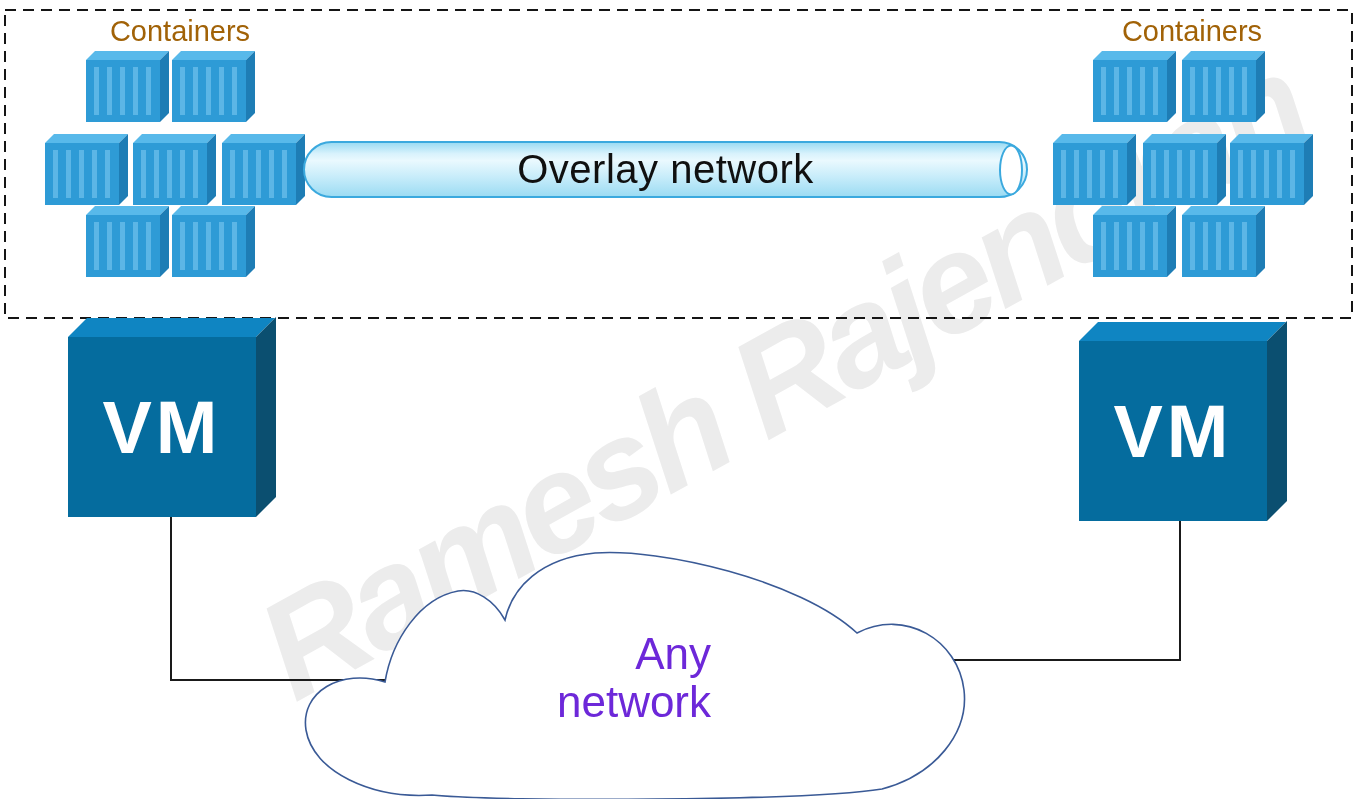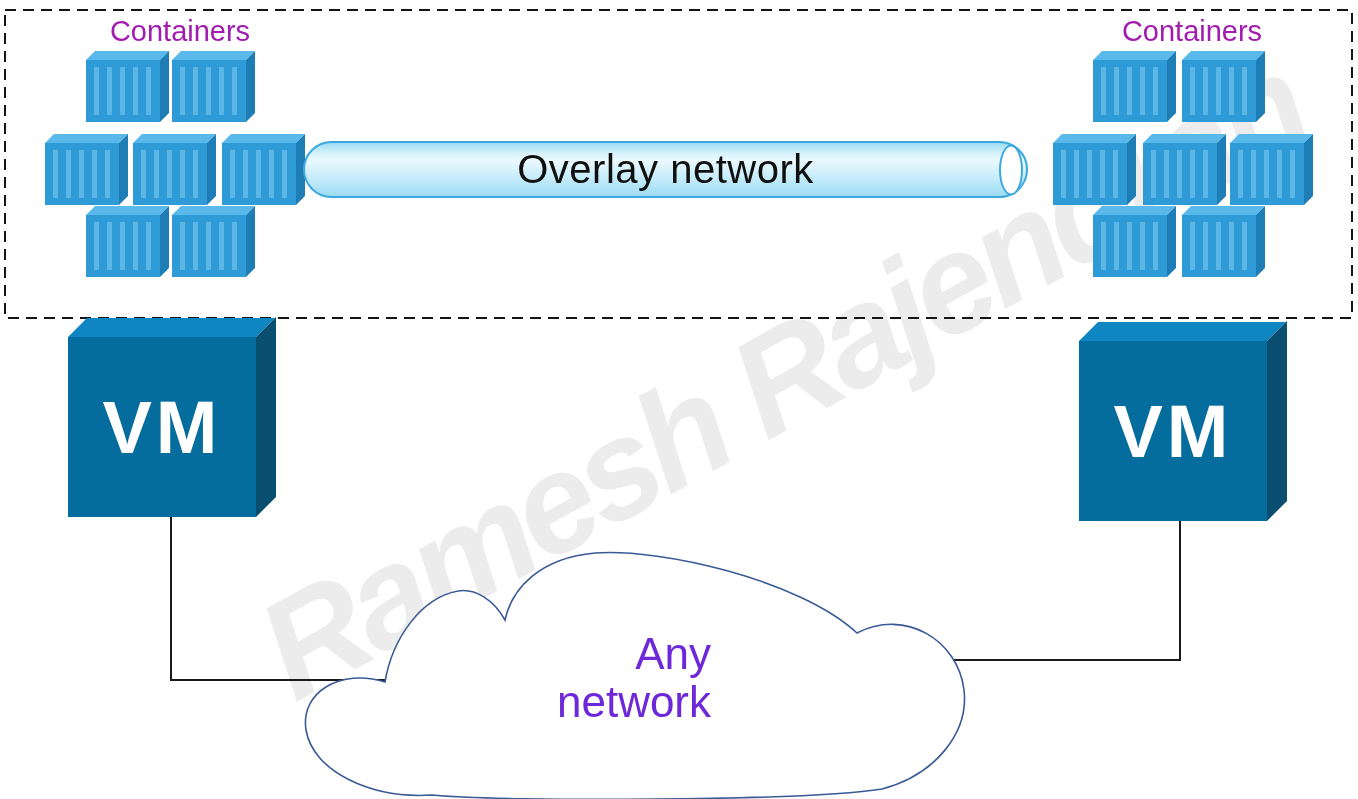--- a/index.html
+++ b/index.html
@@ -34,21 +34,21 @@
     position:absolute;left:0;top:9px;width:74px;height:62px;
     background:var(--container-front,#2E9BD6);
   }
   .cbox .front::after{
     content:"";position:absolute;left:8px;right:8px;top:7px;bottom:7px;
     background:repeating-linear-gradient(90deg,var(--container-stripe,#5CB6E6) 0 5px,transparent 5px 13px);
   }
   
   .cluster-label{
     position:absolute;z-index:3;transform:translate(-50%,-50%);
-    font-size:29px;color:#a21caf;white-space:nowrap;
+    font-size:29px;color:#a16207;white-space:nowrap;
   }
   
   .pipe{
     position:absolute;left:303px;top:141px;width:725px;height:57px;z-index:2;
     border:2px solid var(--pipe-border,#3BA9DE);border-radius:29px;box-sizing:border-box;
     background:linear-gradient(180deg,#9ddcf3 0%,#d8f2fc 20%,#eaf9fe 33%,#c6ecfa 65%,#9ddcf3 100%);
     display:flex;align-items:center;justify-content:center;
   }
   .pipe-label{font-size:40px;color:#101010;letter-spacing:0.5px;}
   .pipe-opening{

